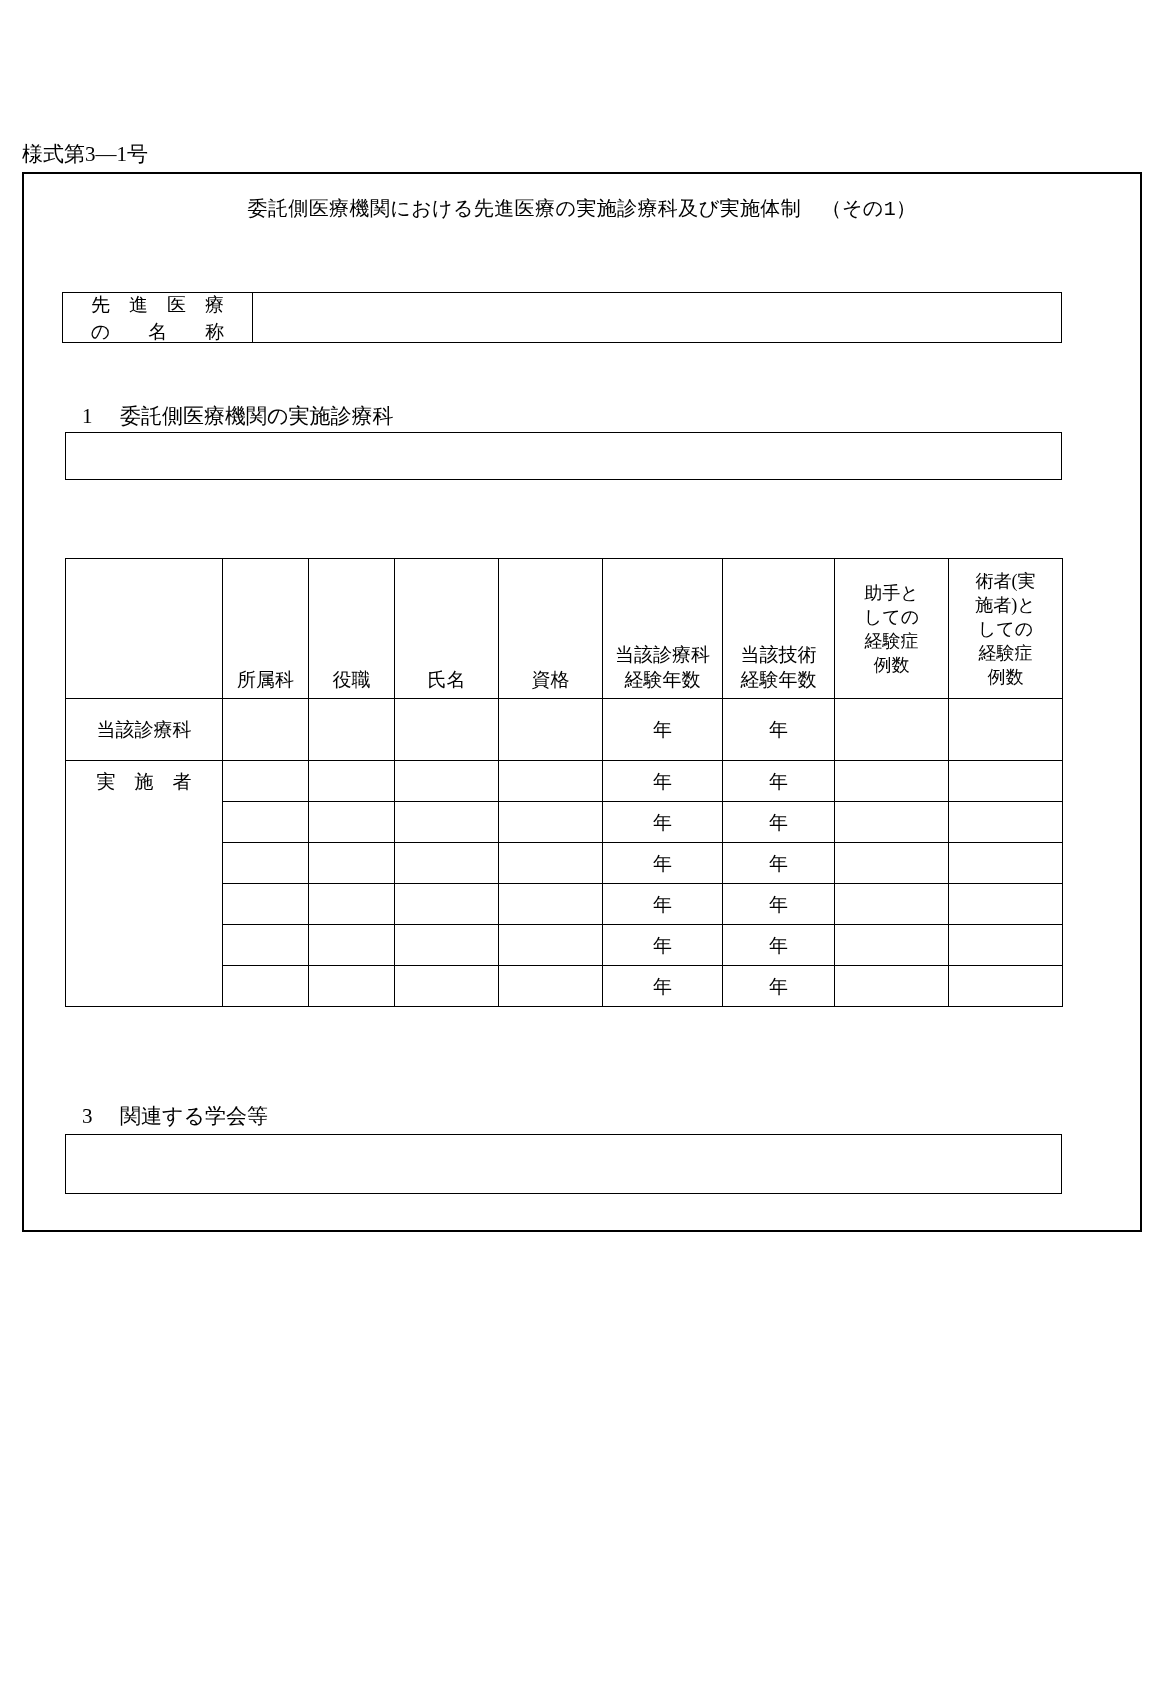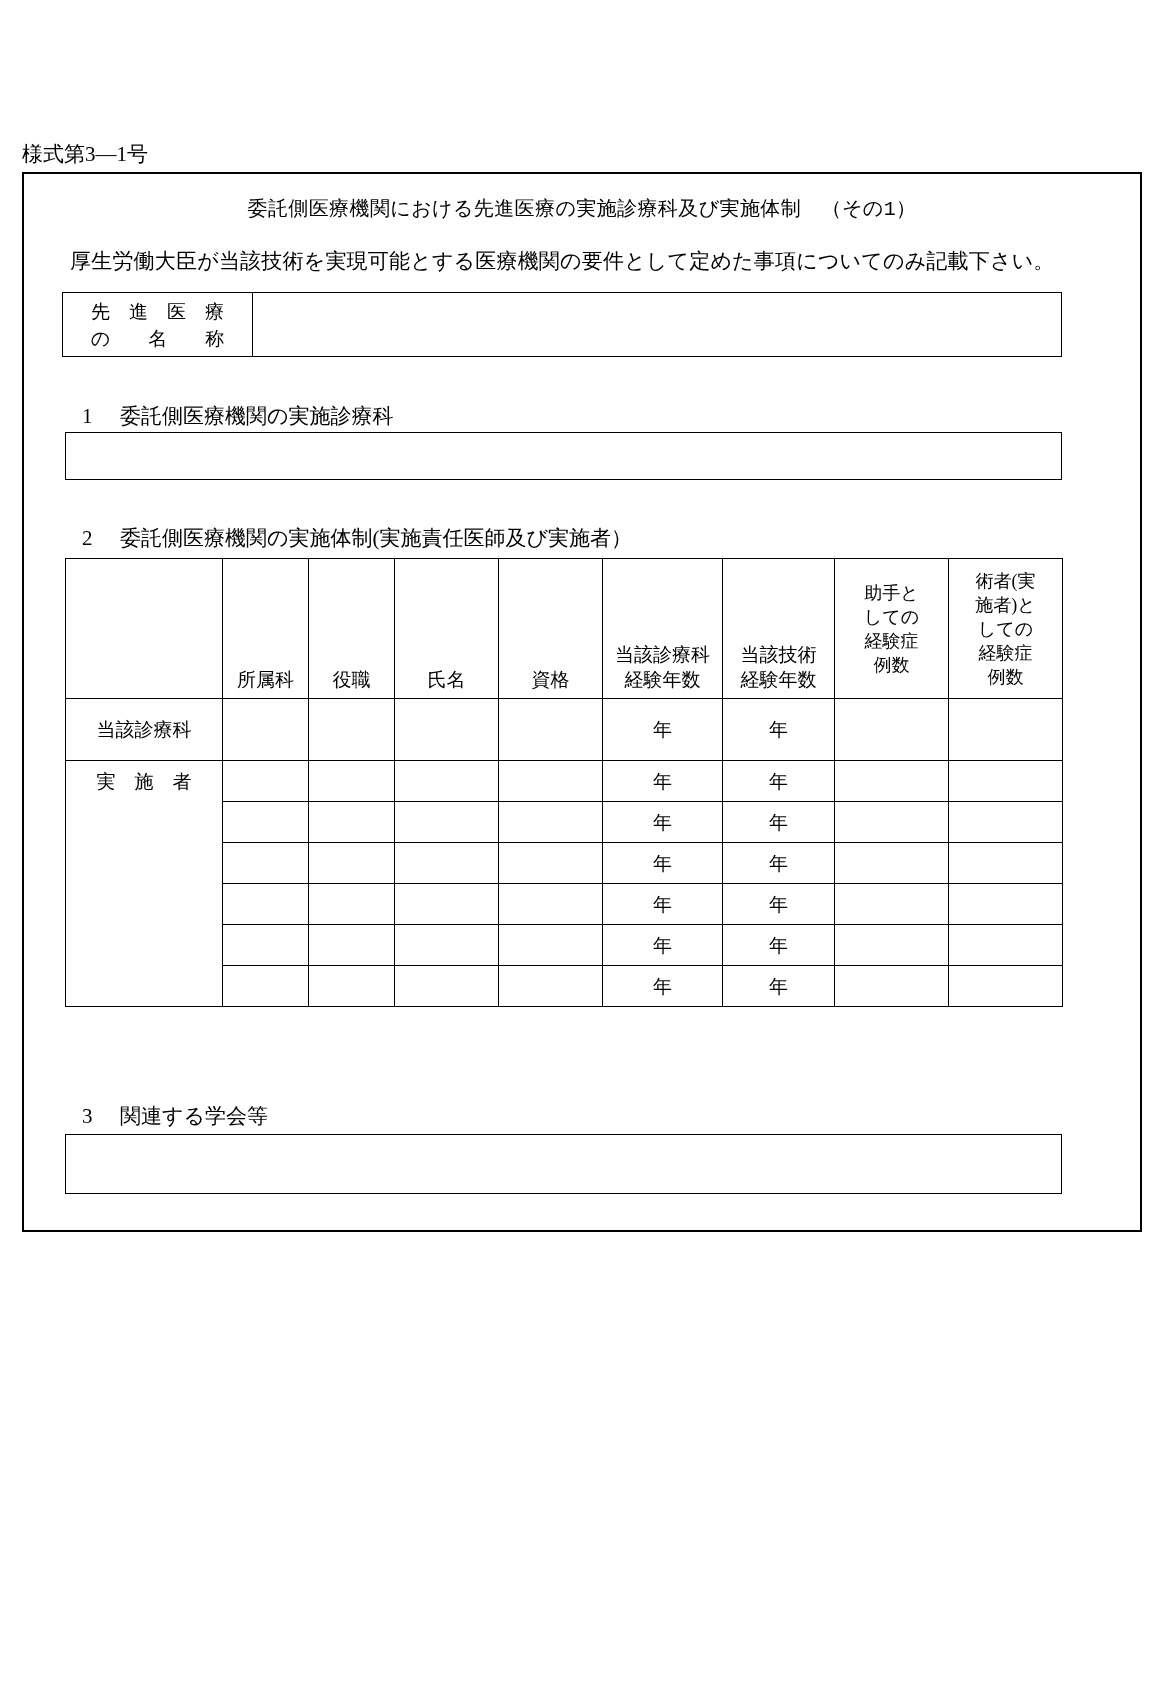--- a/index.html
+++ b/index.html
@@ -67,21 +67,21 @@
     letter-spacing: 0.2px;
     white-space: nowrap;
   }
 
   
   .name-box {
     position: absolute;
     left: 38px;
     top: 118px;
     width: 1000px;
-    height: 65px;
+    height: 51px;
     border: 1.5px solid #000000;
     box-sizing: border-box;
     display: flex;
   }
   .name-label {
     width: 190px;
     border-right: 1.5px solid #000000;
     box-sizing: border-box;
     display: flex;
     flex-direction: column;
@@ -187,38 +187,34 @@
 <body>
 
 <div class="page">
 
   <div class="form-number">様式第3—1号</div>
 
   <div class="outer-frame">
 
     <div class="doc-title">委託側医療機関における先進医療の実施診療科及び実施体制　（その1）</div>
 
-    <div class="instruction">厚生労働大臣が当該技術を実現可能とする医療機関の要件として定めた事項についてのみ記載下さい。</div>
 
     <div class="name-box">
       <div class="name-label">
         <span>先　進　医　療</span>
         <span>の　　名　　称</span>
       </div>
       <div class="name-value"></div>
     </div>
 
     <div class="section-head" style="left:38px; top:228px;">
       <span class="num">1</span><span>委託側医療機関の実施診療科</span>
     </div>
     <div class="answer-box" style="left:41px; top:258px; width:997px; height:48px;"></div>
 
-    <div class="section-head" style="left:38px; top:350px;">
-      <span class="num">2</span><span>委託側医療機関の実施体制(実施責任医師及び実施者）</span>
-    </div>
 
     <table class="staff-table">
       <colgroup>
         <col class="col-role">
           <col class="col-dept">
           <col class="col-pos">
         <col class="col-name">
           <col class="col-qual">
           <col class="col-exp1">
         <col class="col-exp2">

